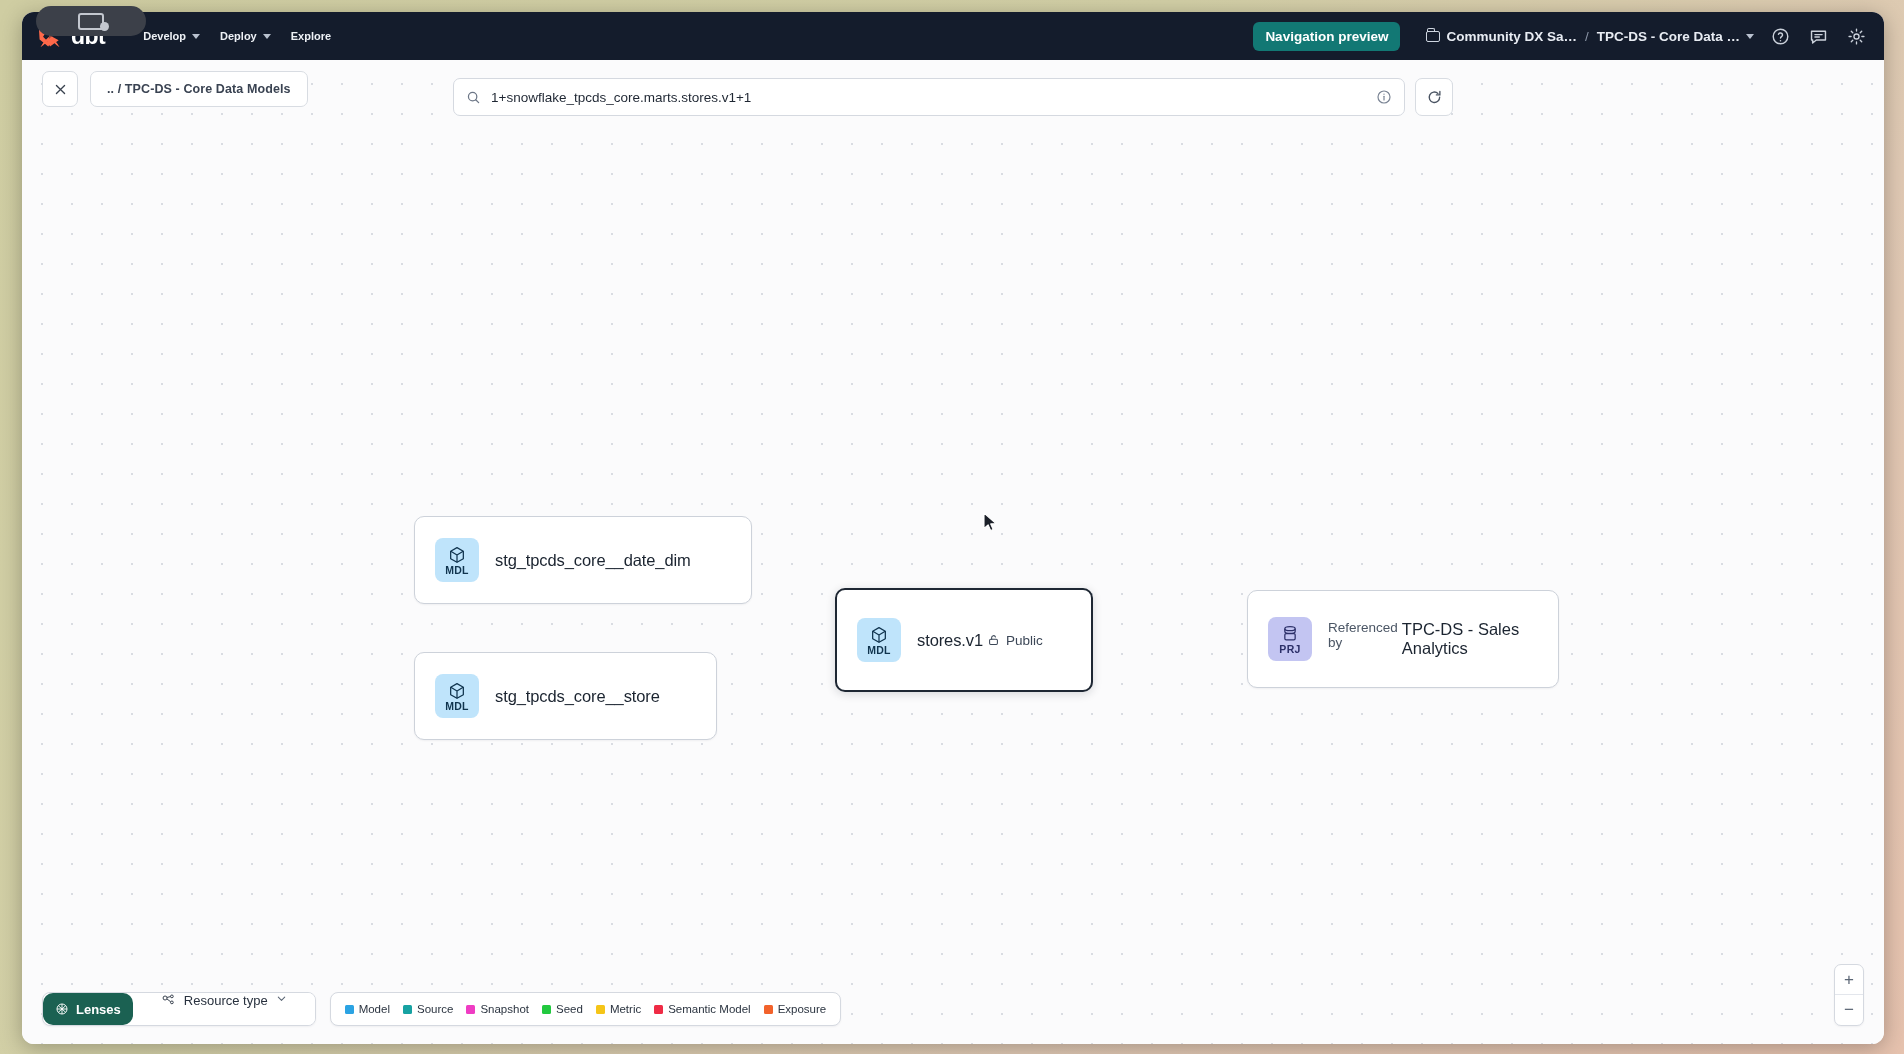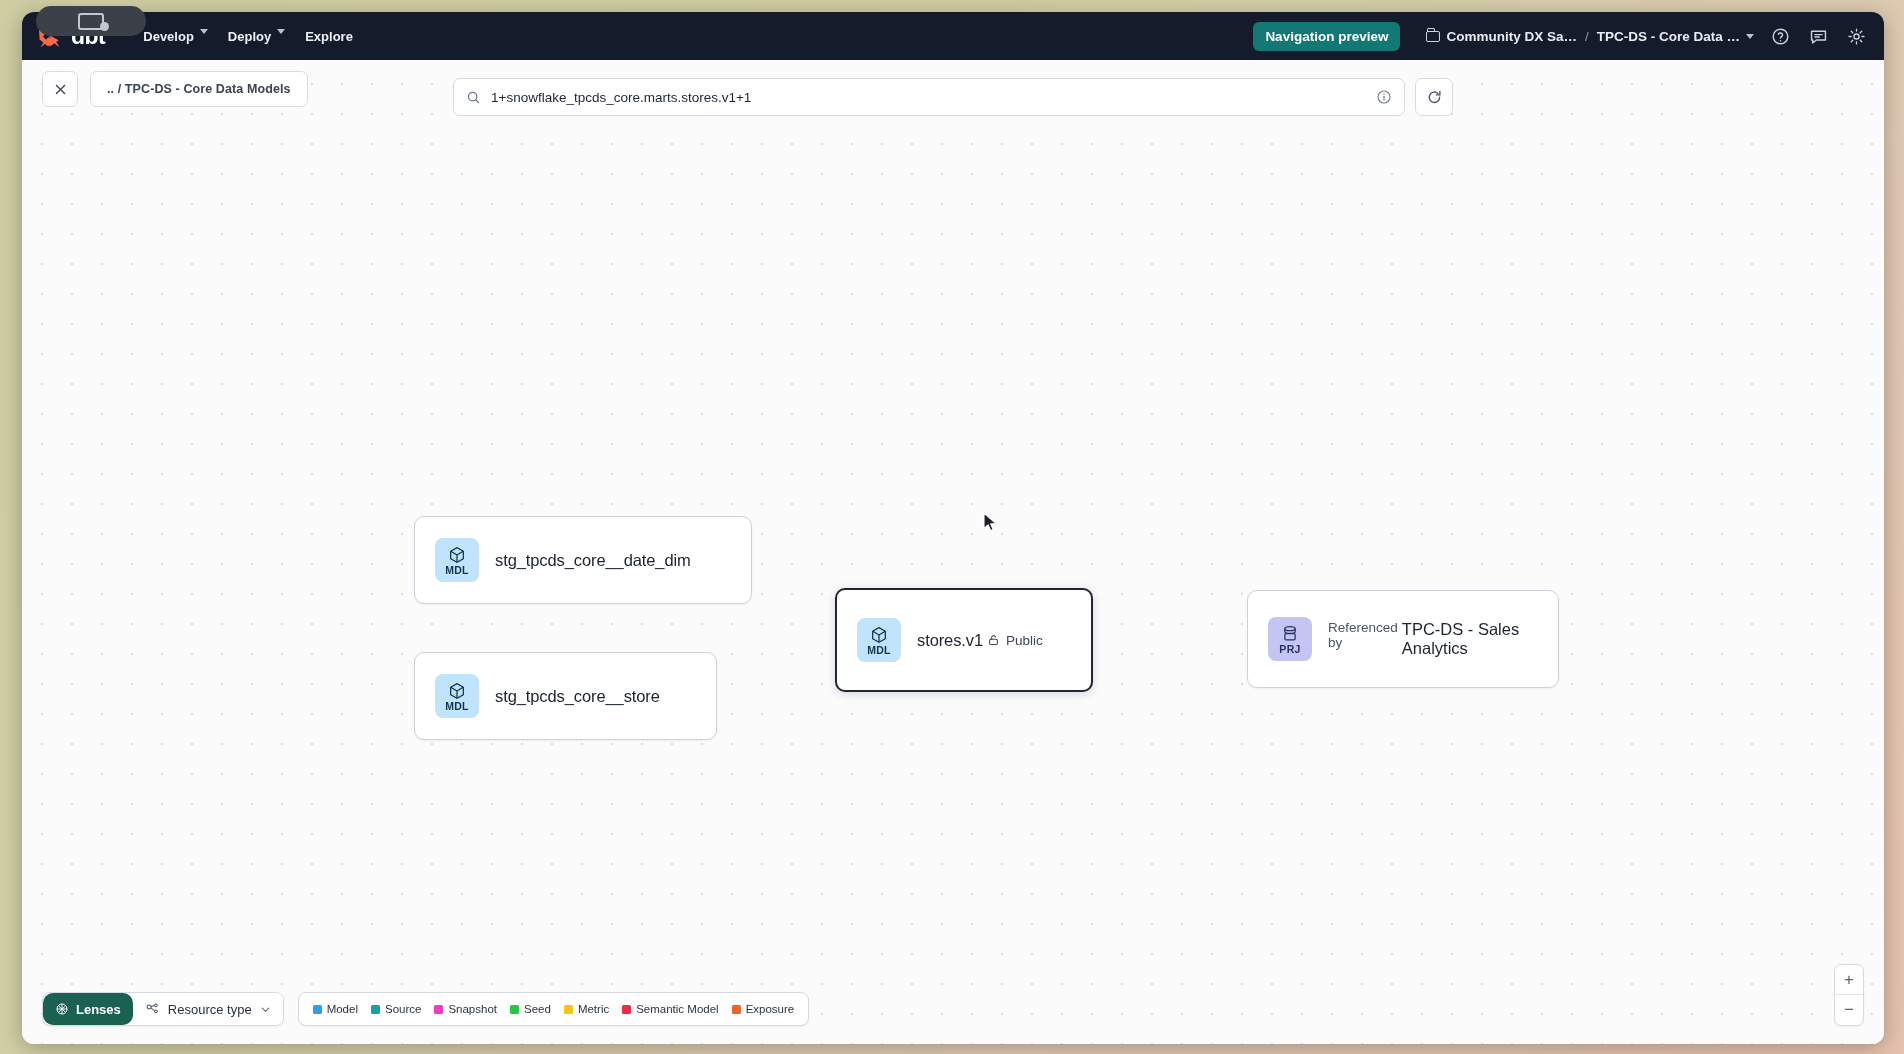--- a/index.html
+++ b/index.html
@@ -41,22 +41,22 @@
     height: 48px;
     background: #141c2c;
     display: flex; align-items: center;
     padding: 0 16px 0 14px;
     color: #fff;
   }
   .logo-wrap { display:flex; align-items:center; gap:7px; margin-right: 28px; }
   .logo-mark { width: 28px; height: 26px; display:block; }
   .logo-text { font-size: 23px; font-weight: 700; letter-spacing:-.5px; color:#fff; }
   .nav-item {
-    display:flex; gap:6px;
-    font-size: 13px; font-weight: 600; color:#eef1f6;
+    display:flex; align-items:center; gap:6px;
+    font-size: 11px; font-weight: 600; color:#eef1f6;
     padding: 6px 10px; border-radius: 5px; cursor: pointer;
   }
   .caret { display:inline-block; width:0;height:0;border-left:4px solid transparent;border-right:4px solid transparent;border-top:5px solid #b9c1cf;}
   .topbar-right { margin-left:auto; display:flex; align-items:center; gap:14px; }
   #nav-preview-badge {
     background:#127874; color:#fff; font-size:13.5px; font-weight:600;
     padding: 7px 12px; border-radius: 6px; cursor:pointer;
   }
   .crumbs { display:flex; align-items:center; gap:8px; font-size:13.5px; font-weight:700; color:#e8ecf3;padding-left:12px; }
   .crumb { display:flex; align-items:center; gap:6px; cursor:pointer; }
@@ -145,21 +145,21 @@
     display:flex; align-items:stretch;
     border:1px solid #d5d9e0; border-radius:8px; overflow:hidden;
     background:#fff; height:34px;
     box-shadow:0 1px 2px rgba(16,24,40,.05);
   }
   #lenses-btn {
     background:#1b6152; color:#fff; font-size:13px; font-weight:600;
     display:flex;align-items:center;gap:7px; padding: 0 12px; cursor:pointer;border-radius:10px;
   }
   #resource-type-btn {
-    display:flex;align-items:center;gap:8px; padding:0 12px;
+    display:flex;align-items:flex-start;gap:8px; padding:0 28px;
     font-size:13px; color:#28313e; cursor:pointer; background:#fff;
   }
   #legend {
     height:34px; display:flex; align-items:center; gap:13px;
     border:1px solid #d5d9e0; border-radius:8px; background:#fff;
     padding: 0 14px; box-shadow:0 1px 2px rgba(16,24,40,.05);
   }
   .legend-item { display:flex; align-items:center; gap:5px; font-size:11.5px; color:#2b3440; font-weight:400;}
   .legend-swatch { width:9px;height:9px;border-radius:1.5px; display:block;}
 

